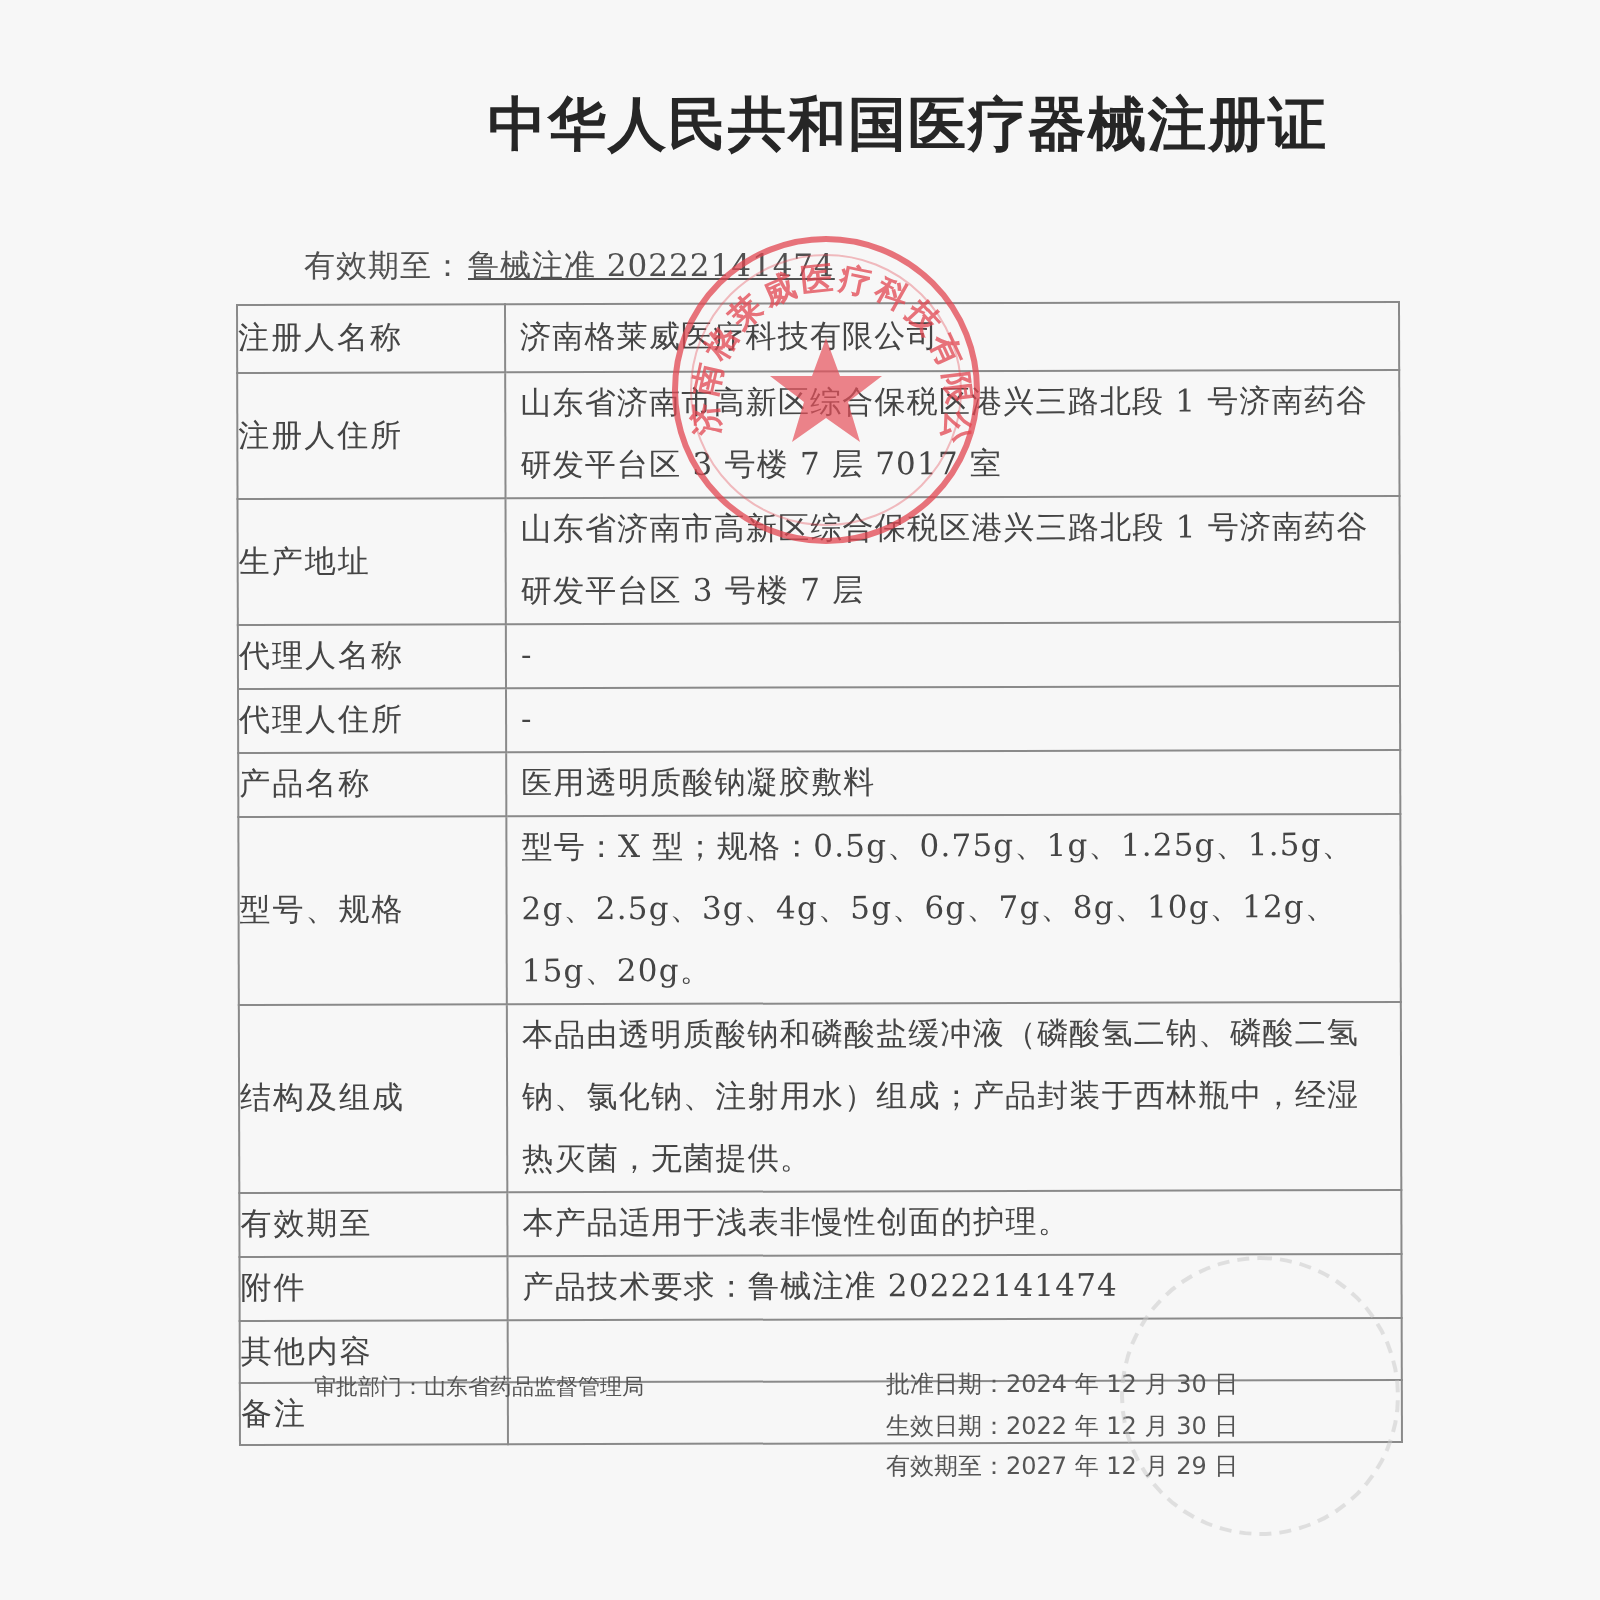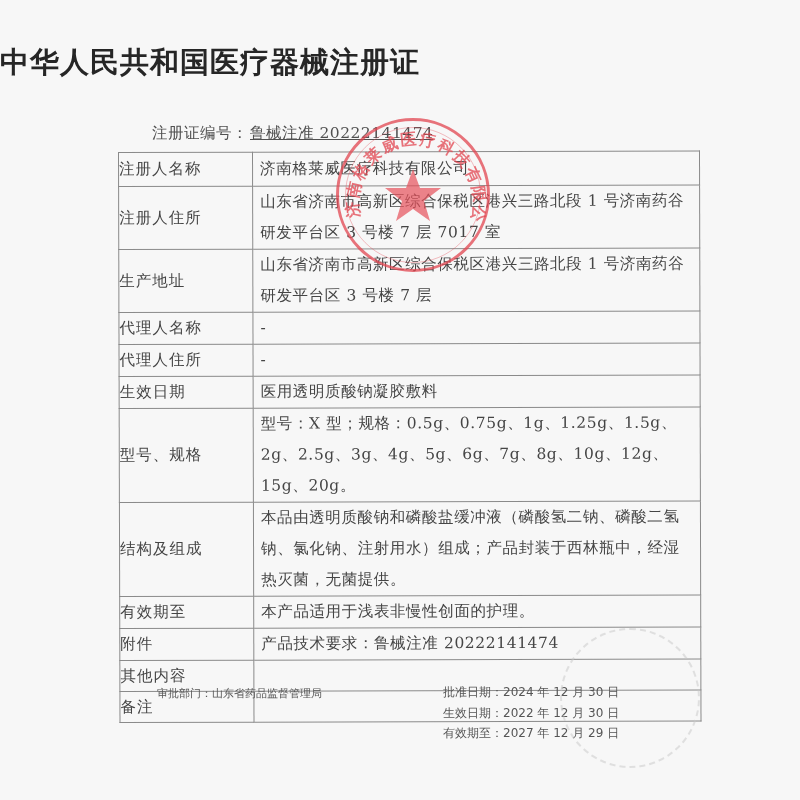--- a/index.html
+++ b/index.html
@@ -1,21 +1,21 @@
 <!DOCTYPE html>
 <html><head>
 <meta charset="utf-8">
 <style>
   html, body { margin: 0; padding: 0; }
   body {
     width: 800px; height: 800px; background: #f7f7f7; position: relative; overflow: hidden;
     font-family: "DejaVu Serif", "Liberation Serif", serif; color: #3a3a3a;
   }
   .title {
-    position: absolute; left: 0; top: 43px; width: 664px; text-align: left;
+    position: absolute; left: 0; top: 43px; width: 664px; text-align: right;
     font-family: "DejaVu Sans", "Liberation Sans", sans-serif;
     font-size: 29px; font-weight: bold; color: #262626; letter-spacing: 1px;
   }
   .regno {
     position: absolute; left: 152px; top: 123px; font-size: 15.5px; color: #505050; letter-spacing: 0.5px;
   }
   .regno .val { margin-left: 2px; text-decoration: underline; }
   .tbl-wrap {
     position: absolute; left: 118px; top: 152px; width: 582px;
     transform: rotate(-0.15deg); transform-origin: top left;
@@ -50,21 +50,21 @@
     position: absolute; left: 560px; top: 628px; width: 140px; height: 140px; border-radius: 50%;
     border: 2px dashed rgba(200,200,200,0.5); box-sizing: border-box; pointer-events: none;
   }
 </style>
 </head>
 <body>
 
 <div class="title">中华人民共和国医疗器械注册证</div>
 
 <div class="regno">
-  <span>注册证编号：</span><span class="val">鲁械注准 20222141474</span>
+  <span>有效期至：</span><span class="val">鲁械注准 20222141474</span>
 </div>
 
 <div class="tbl-wrap">
   <table>
     <tbody>
         <tr style="height:34px">
       <td class="lbl">注册人名称</td>
       <td class="val">济南格莱威医疗科技有限公司</td>
     </tr>
     <tr style="height:62px">
@@ -77,21 +77,21 @@
     </tr>
     <tr style="height:31px">
       <td class="lbl">代理人名称</td>
       <td class="val">-</td>
     </tr>
     <tr style="height:31px">
       <td class="lbl">代理人住所</td>
       <td class="val">-</td>
     </tr>
     <tr style="height:32px">
-      <td class="lbl">生效日期</td>
+      <td class="lbl">产品名称</td>
       <td class="val">医用透明质酸钠凝胶敷料</td>
     </tr>
     <tr style="height:62px">
       <td class="lbl">型号、规格</td>
       <td class="val">型号：X 型；规格：0.5g、0.75g、1g、1.25g、1.5g、2g、2.5g、3g、4g、5g、6g、7g、8g、10g、12g、15g、20g。</td>
     </tr>
     <tr style="height:94px">
       <td class="lbl">结构及组成</td>
       <td class="val">本品由透明质酸钠和磷酸盐缓冲液（磷酸氢二钠、磷酸二氢钠、氯化钠、注射用水）组成；产品封装于西林瓶中，经湿热灭菌，无菌提供。</td>
     </tr>

